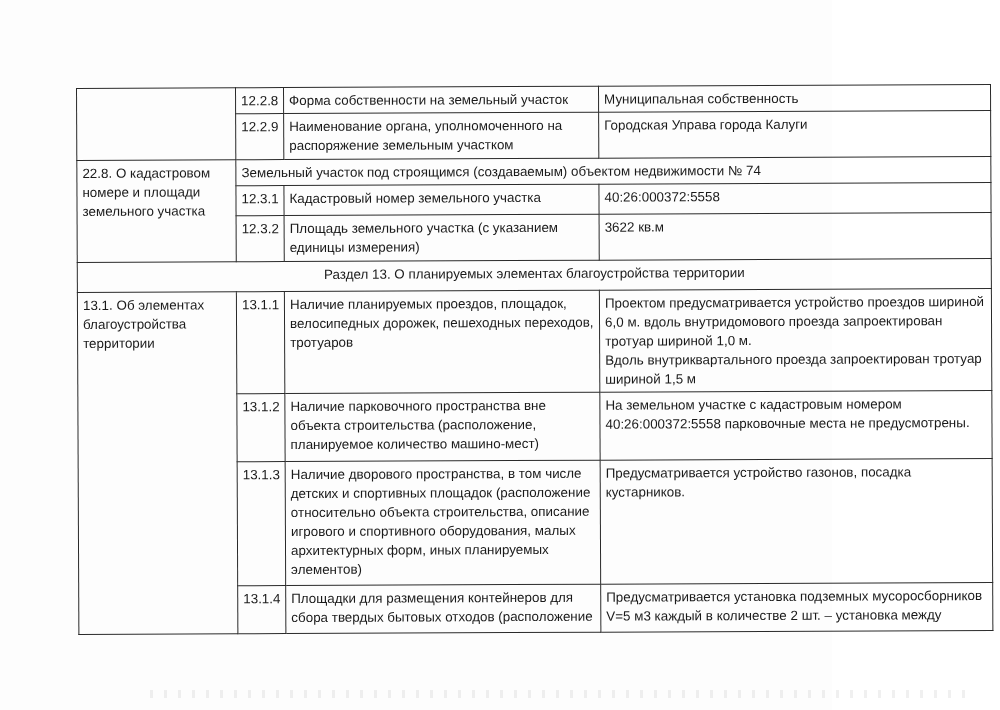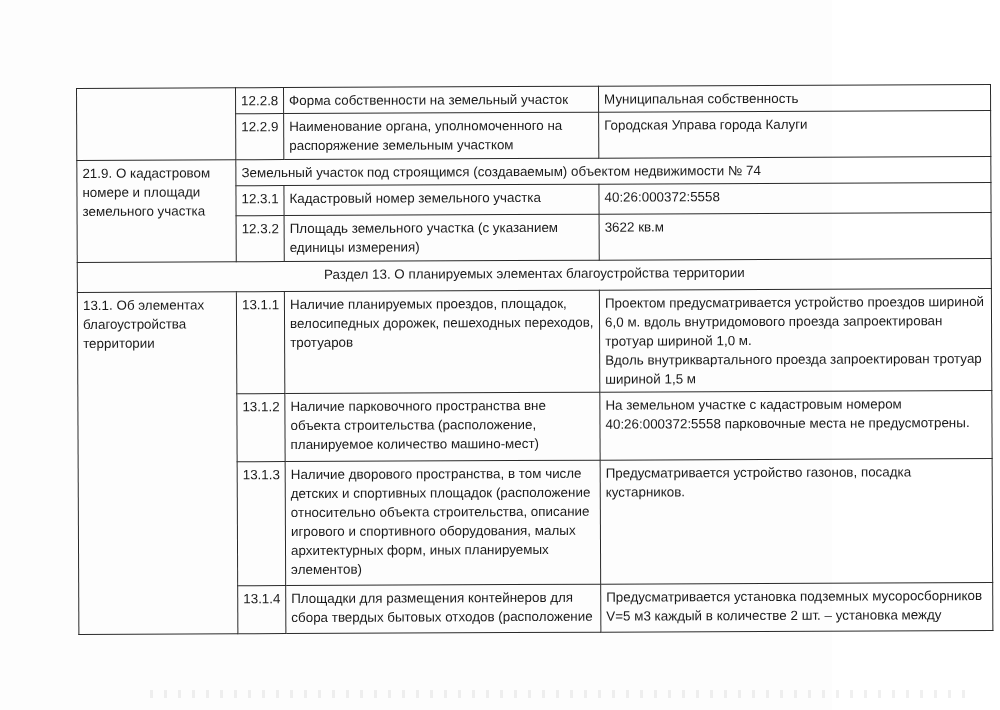--- a/index.html
+++ b/index.html
@@ -41,21 +41,21 @@
       <td>Форма собственности на земельный участок</td>
       <td>Муниципальная собственность</td>
     </tr>
     <tr style="height:46px">
       <td class="num">12.2.9</td>
       <td>Наименование органа, уполномоченного на распоряжение земельным участком</td>
       <td>Городская Управа города Калуги</td>
     </tr>
 
     <tr style="height:26px">
-      <td rowspan="3" class="left-label">21.9. О кадастровом номере и площади земельного участка</td>
+      <td rowspan="3" class="left-label">22.8. О кадастровом номере и площади земельного участка</td>
       <td colspan="3">Земельный участок под строящимся (создаваемым) объектом недвижимости № 74</td>
     </tr>
     <tr style="height:30px">
       <td class="num">12.3.1</td>
       <td>Кадастровый номер земельного участка</td>
       <td>40:26:000372:5558</td>
     </tr>
     <tr style="height:46px">
       <td class="num">12.3.2</td>
       <td>Площадь земельного участка (с указанием единицы измерения)</td>

